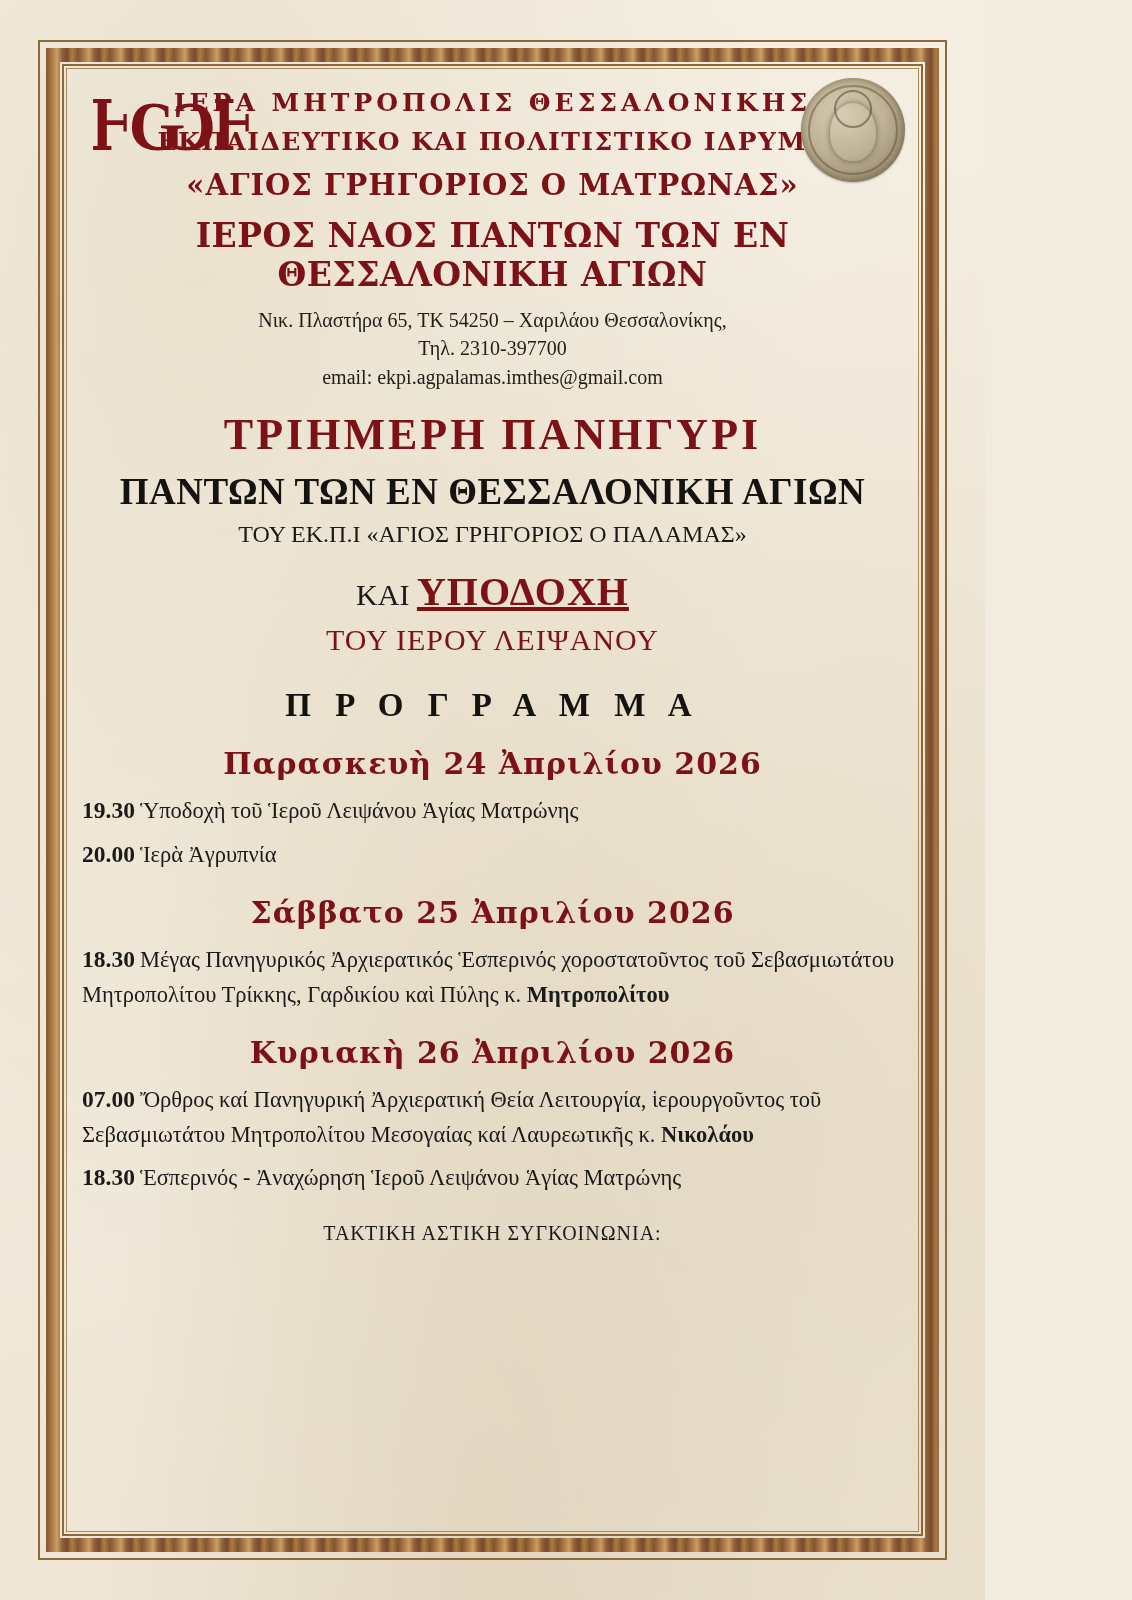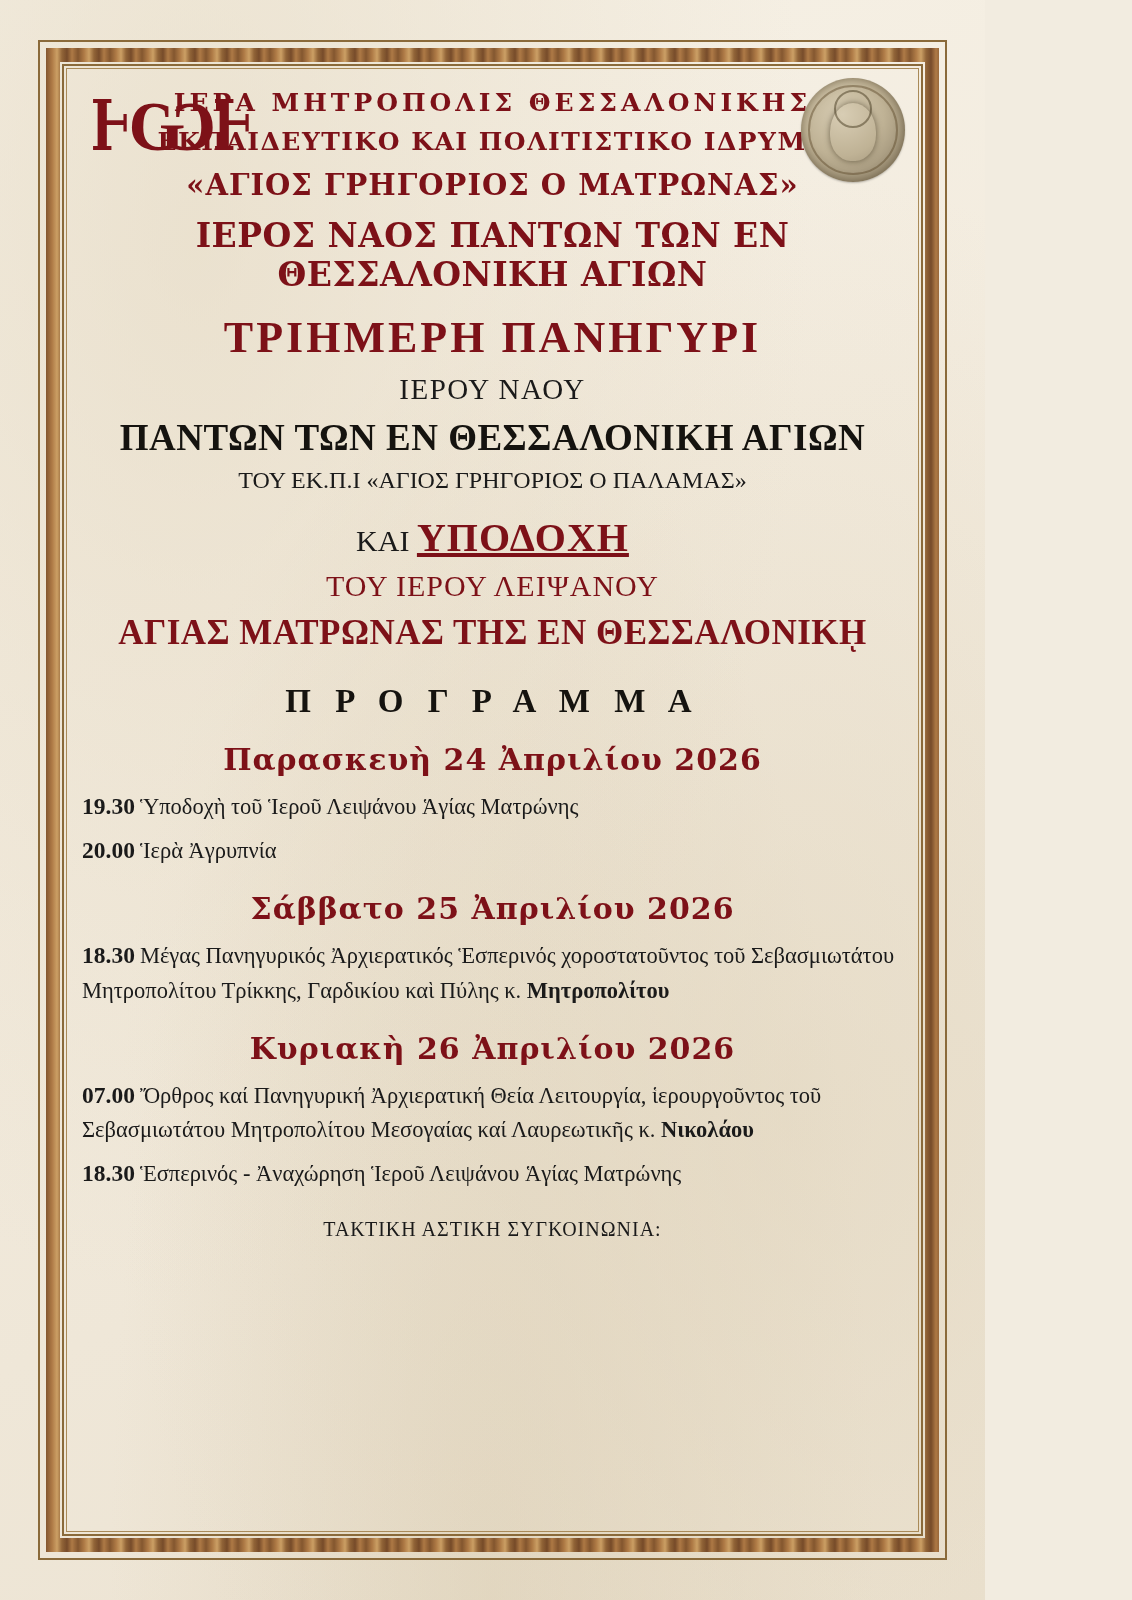--- a/index.html
+++ b/index.html
@@ -291,32 +291,35 @@
       <div class="seal">
         <div class="seal-ring"></div>
         <div class="seal-halo"></div>
         <div class="seal-figure"></div>
       </div>
 
       <div class="h-line1">ΙΕΡΑ ΜΗΤΡΟΠΟΛΙΣ ΘΕΣΣΑΛΟΝΙΚΗΣ</div>
       <div class="h-line2">ΕΚΠΑΙΔΕΥΤΙΚΟ ΚΑΙ ΠΟΛΙΤΙΣΤΙΚΟ ΙΔΡΥΜΑ</div>
       <div class="h-line3">«ΑΓΙΟΣ ΓΡΗΓΟΡΙΟΣ Ο ΜΑΤΡΩΝΑΣ»</div>
       <div class="h-line4">ΙΕΡΟΣ ΝΑΟΣ ΠΑΝΤΩΝ ΤΩΝ ΕΝ ΘΕΣΣΑΛΟΝΙΚΗ ΑΓΙΩΝ</div>
+      <div class="addr">
+        <div>Νικ. Πλαστήρα 65, ΤΚ 54250 – Χαριλάου Θεσσαλονίκης,</div>
+        <div>Τηλ. 2310-397700</div>
+        <div>email: ekpi.agpalamas.imthes@gmail.com</div>
+      </div>
     </div>
 
     <div class="t-main">ΤΡΙΗΜΕΡΗ ΠΑΝΗΓΥΡΙ</div>
-    <div class="t-sub1">ΙΕΡΟΥ ΝΑΟΥ</div>
     <div class="t-sub2">ΠΑΝΤΩΝ ΤΩΝ ΕΝ ΘΕΣΣΑΛΟΝΙΚΗ ΑΓΙΩΝ</div>
     <div class="t-sub3">ΤΟΥ ΕΚ.Π.Ι «ΑΓΙΟΣ ΓΡΗΓΟΡΙΟΣ Ο ΠΑΛΑΜΑΣ»</div>
 
     <div class="t-and">
       <span>ΚΑΙ </span><span class="big">ΥΠΟΔΟΧΗ</span>
     </div>
     <div class="t-relic">ΤΟΥ ΙΕΡΟΥ ΛΕΙΨΑΝΟΥ</div>
-    <div class="t-saint">ΑΓΙΑΣ ΜΑΤΡΩΝΑΣ ΤΗΣ ΕΝ ΘΕΣΣΑΛΟΝΙΚῌ</div>
 
     <div class="programme">Π Ρ Ο Γ Ρ Α Μ Μ Α</div>
 
     <div class="day">Παρασκευὴ 24 Ἀπριλίου 2026</div>
     <div class="entries">
       <div class="entry">
         <span class="time">19.30</span><span>Ὑποδοχὴ τοῦ Ἱεροῦ Λειψάνου Ἁγίας Ματρώνης</span>
       </div>
       <div class="entry">
         <span class="time">20.00</span><span>Ἱερὰ Ἀγρυπνία</span>

